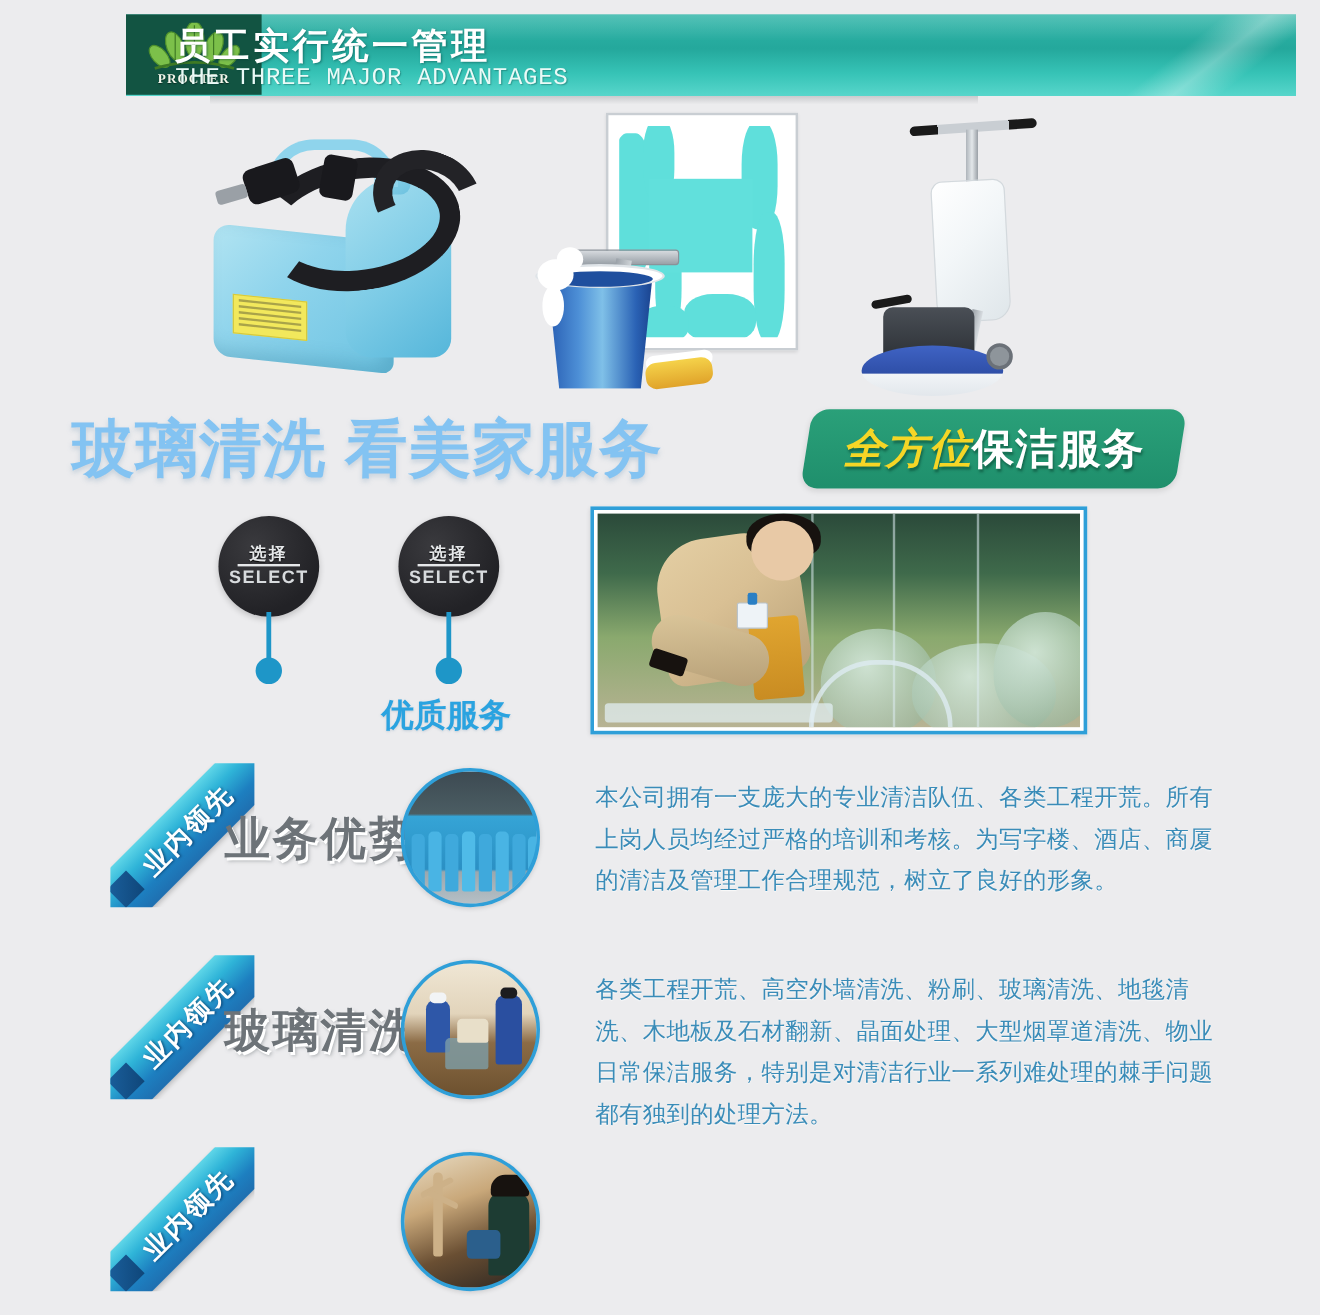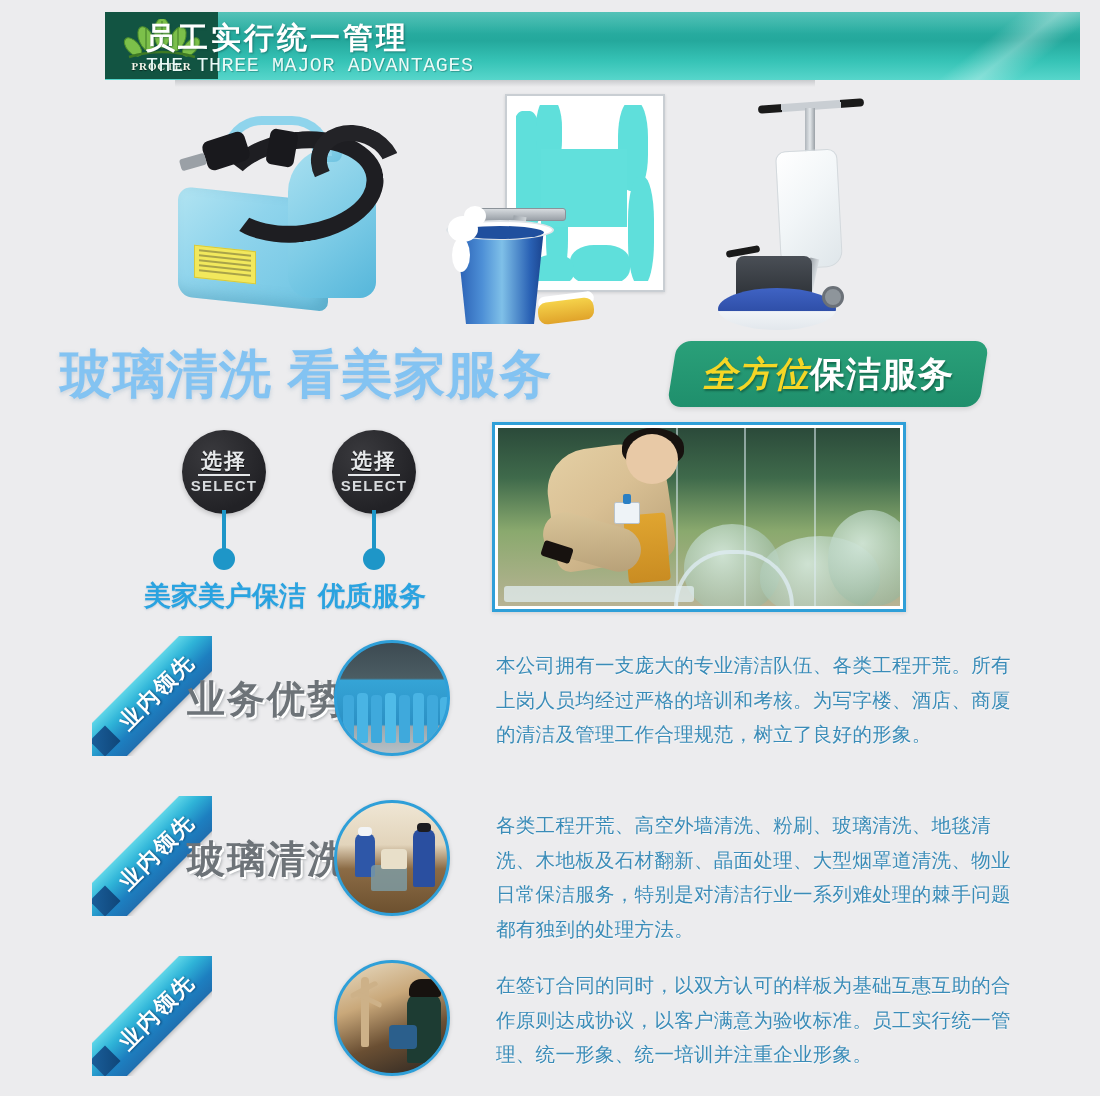--- a/index.html
+++ b/index.html
@@ -239,21 +239,21 @@
 
   
   .sel-group{ position:absolute; }
   .sel-circle{
     position:absolute; width:84px; height:84px; border-radius:50%;
     background:radial-gradient(circle at 35% 30%,#3a3a3e,#222226 70%);
     display:flex; flex-direction:column; align-items:center; justify-content:center;
     box-shadow:0 2px 5px rgba(0,0,0,.2);
   }
   .sel-cn{
-    color:#e6e8ea; font-size:21px; font-weight:bold; letter-spacing:2px;
+    color:#e6e8ea; font-size:14px; font-weight:bold; letter-spacing:2px;
     line-height:1.05; text-shadow:0 1px 1px #000;
   }
   .sel-rule{ width:52px; height:2px; background:#e6e8ea; margin:2px 0 1px; }
   .sel-en{
     color:#d8dbde; font-size:15px; font-weight:bold; letter-spacing:1.2px;
     font-family:"Liberation Sans",sans-serif;
   }
   .sel-stem{
     position:absolute; width:4px; height:44px; background:#1e96c8; left:40px; top:80px;
   }
@@ -481,21 +481,20 @@
 </div>
 
 <div class="sel-group" style="left:182px;top:430px;width:230px;height:190px;">
   <div class="sel-circle">
     <div class="sel-cn">选择</div>
     <div class="sel-rule"></div>
     <div class="sel-en">SELECT</div>
   </div>
   <div class="sel-stem"></div>
   <div class="sel-dot"></div>
-  <div class="sel-label" style="left:-38px;">美家美户保洁</div>
 </div>
 
 <div class="sel-group" style="left:332px;top:430px;width:230px;height:190px;">
   <div class="sel-circle">
     <div class="sel-cn">选择</div>
     <div class="sel-rule"></div>
     <div class="sel-en">SELECT</div>
   </div>
   <div class="sel-stem"></div>
   <div class="sel-dot"></div>
@@ -571,14 +570,13 @@
     <div class="ribbon-fold"></div>
   </div>
   <div class="adv-photo ap3">
     <div class="ap-fig" style="left:24px;top:14px;width:8px;height:70px;background:#cdb188;"></div>
     <div class="ap-fig" style="left:12px;top:24px;width:30px;height:5px;background:#cdb188;transform:rotate(-28deg);"></div>
     <div class="ap-fig" style="left:18px;top:34px;width:28px;height:5px;background:#cdb188;transform:rotate(26deg);"></div>
     <div class="ap-fig" style="left:70px;top:30px;width:34px;height:70px;background:#1d3c33;border-radius:12px 12px 2px 2px;"></div>
     <div class="ap-fig" style="left:72px;top:16px;width:32px;height:18px;background:#17120f;border-radius:12px 12px 3px 3px;"></div>
     <div class="ap-fig" style="left:52px;top:62px;width:28px;height:24px;background:#2b5f8c;border-radius:4px;"></div>
   </div>
-  <div class="adv-text">在签订合同的同时，以双方认可的样板为基础互惠互助的合作原则达成协议，以客户满意为验收标准。员工实行统一管理、统一形象、统一培训并注重企业形象。</div>
 </div>
 
 </body></html>

